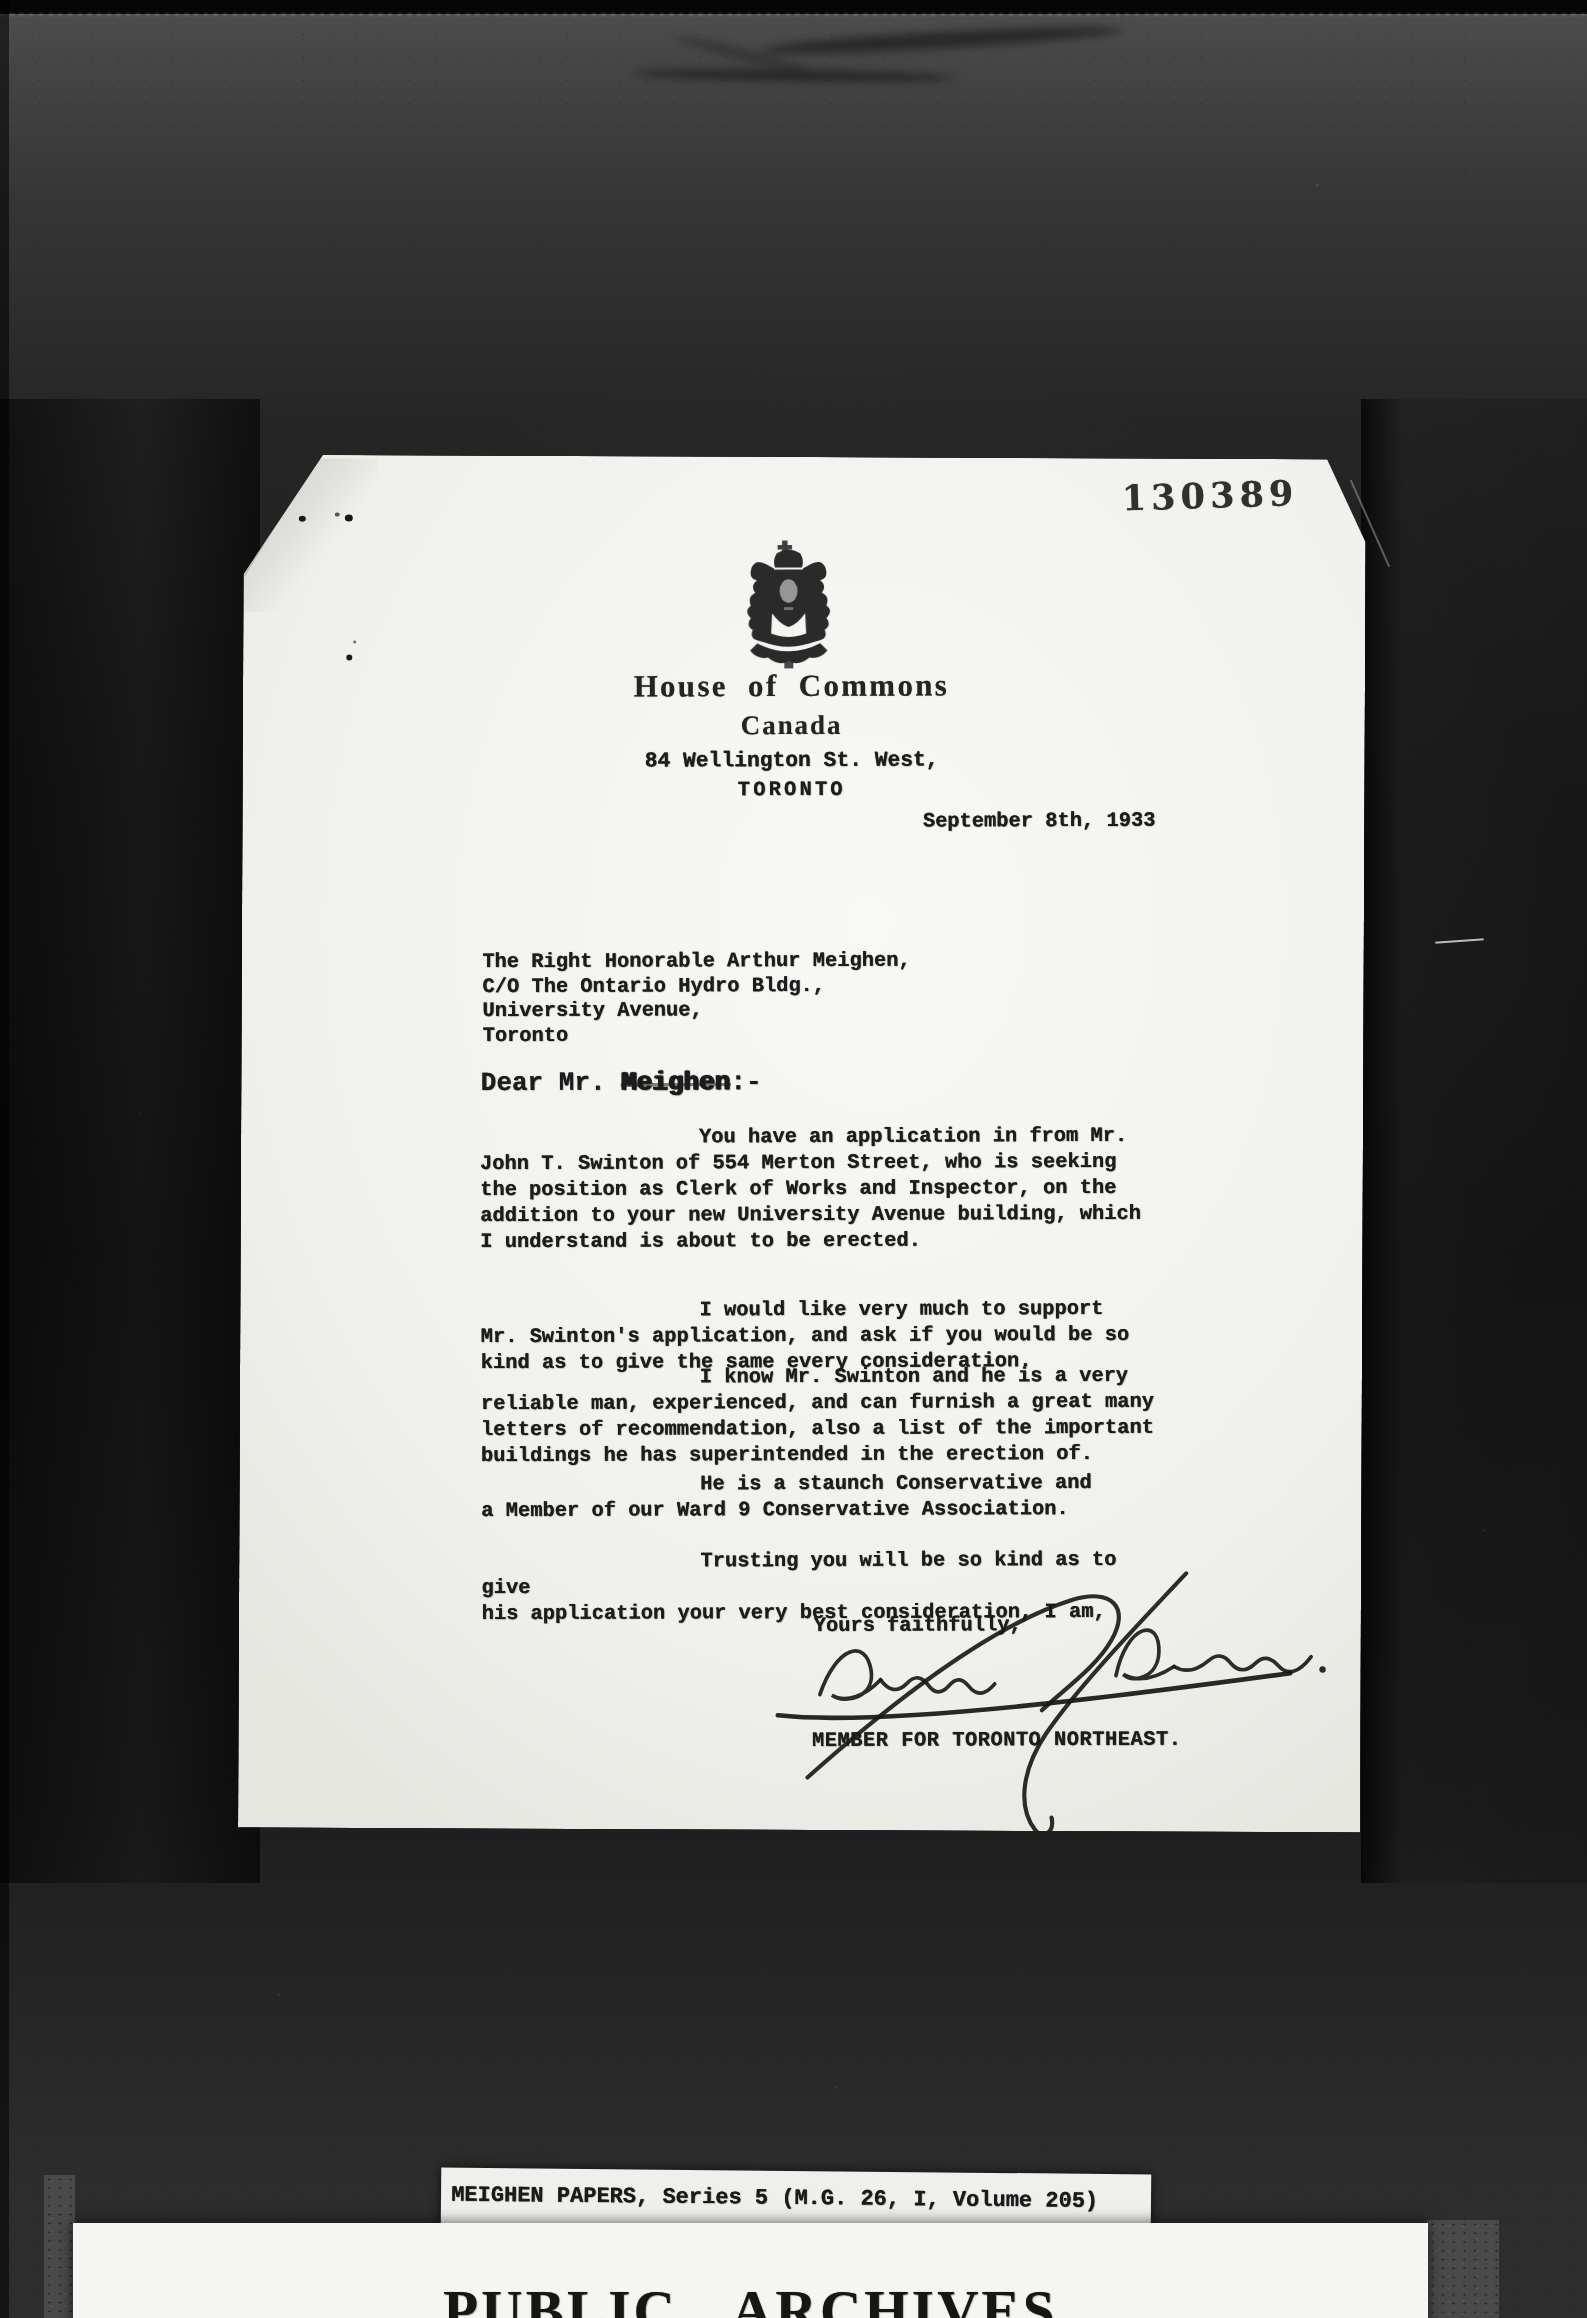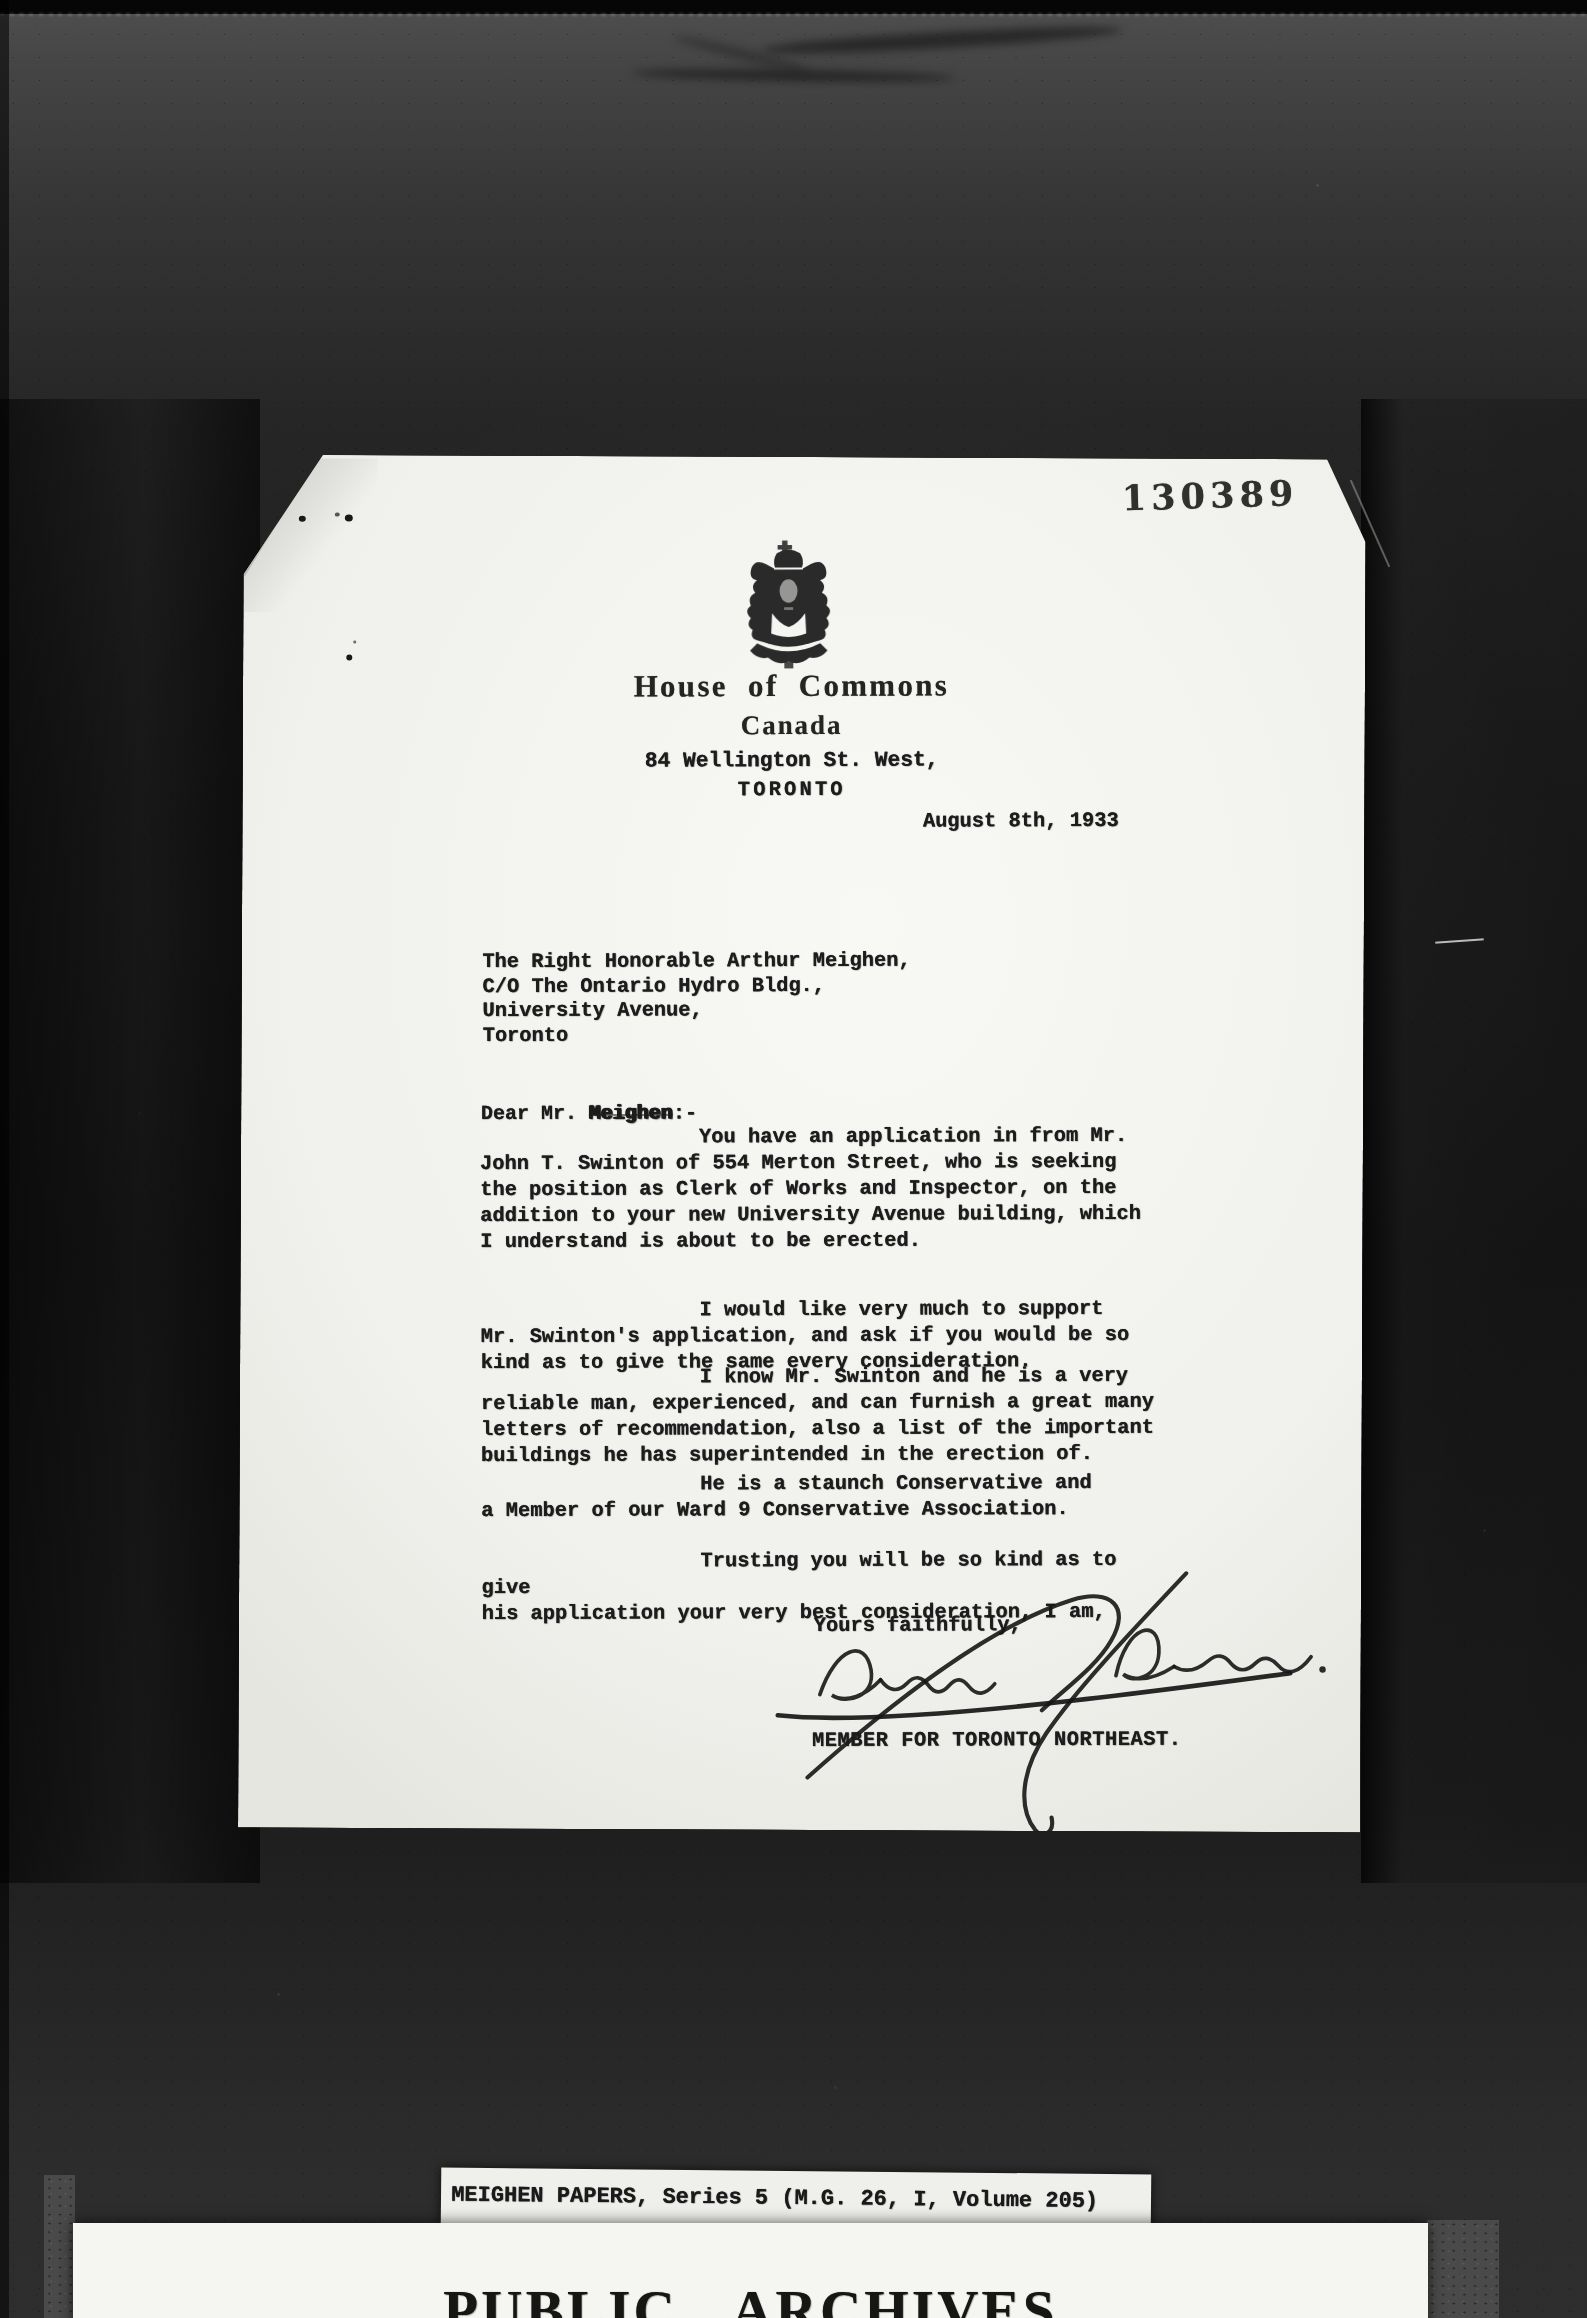--- a/index.html
+++ b/index.html
@@ -69,21 +69,21 @@
     text-shadow:0 0 0.9px rgba(20,20,20,.55);}
   .lh-country{position:absolute;left:0;top:253px;width:1104px;text-align:center;
     font-family:"Liberation Serif","DejaVu Serif",serif;font-weight:700;font-size:27px;
     letter-spacing:1.9px;color:#242422;text-shadow:0 0 0.9px rgba(20,20,20,.5);}
   .lh-addr{position:absolute;left:0;top:291px;width:1104px;text-align:center;font-size:21.3px;}
   .lh-city{position:absolute;left:0;top:321px;width:1104px;text-align:center;font-size:20.4px;letter-spacing:3.2px;}
 
   .date-line{position:absolute;left:683px;top:353px;font-size:20.4px;}
 
   .recipient{position:absolute;left:242px;top:492px;font-size:20.4px;line-height:24.6px;}
-  .salutation{position:absolute;left:240px;top:644px;font-size:20px;}
+  .salutation{position:absolute;left:240px;top:610px;font-size:26px;}
   .overstruck{font-weight:700;
     text-shadow:0.9px 0 currentColor,-0.9px 0 currentColor,0 0 1.4px rgba(0,0,0,.8),1.4px 0.9px 0.9px rgba(0,0,0,.4);
     background:linear-gradient(transparent 52%, rgba(10,10,10,.5) 53%, rgba(10,10,10,.5) 63%, transparent 64%);}
 
   .para{position:absolute;left:239px;width:682px;font-size:20.4px;line-height:26px;text-indent:219px;}
   .p1{top:667px;} .p2{top:840px;} .p3{top:907px;} .p4{top:1014px;} .p5{top:1091px;}
 
   .closing{position:absolute;left:571px;top:1157px;font-size:20.4px;}
   .signature{position:absolute;left:508px;top:1111px;width:607px;height:292px;transform:rotate(-1.5deg);}
   .member-line{position:absolute;left:569px;top:1272px;font-size:20.4px;letter-spacing:0.5px;}
@@ -156,21 +156,21 @@
           <ellipse cx="55" cy="60" rx="10" ry="13" opacity=".55"></ellipse>
           <rect x="50" y="78" width="10" height="3" opacity=".4"></rect>
         </g>
       </svg>
 
       <div class="lh-org">House of Commons</div>
       <div class="lh-country">Canada</div>
       <div class="lh-addr tw">84 Wellington St. West,</div>
       <div class="lh-city tw">TORONTO</div>
 
-      <div class="date-line tw">August 8th, 1933</div>
+      <div class="date-line tw">September 8th, 1933</div>
 
       <div class="recipient tw pre">The Right Honorable Arthur Meighen,
 C/O The Ontario Hydro Bldg.,
 University Avenue,
 Toronto</div>
 
       <div class="salutation tw"><span>Dear Mr. </span><span class="overstruck">Meighen</span><span>:-</span></div>
 
       <div class="para p1 tw pre">You have an application in from Mr.
 John T. Swinton of 554 Merton Street, who is seeking

